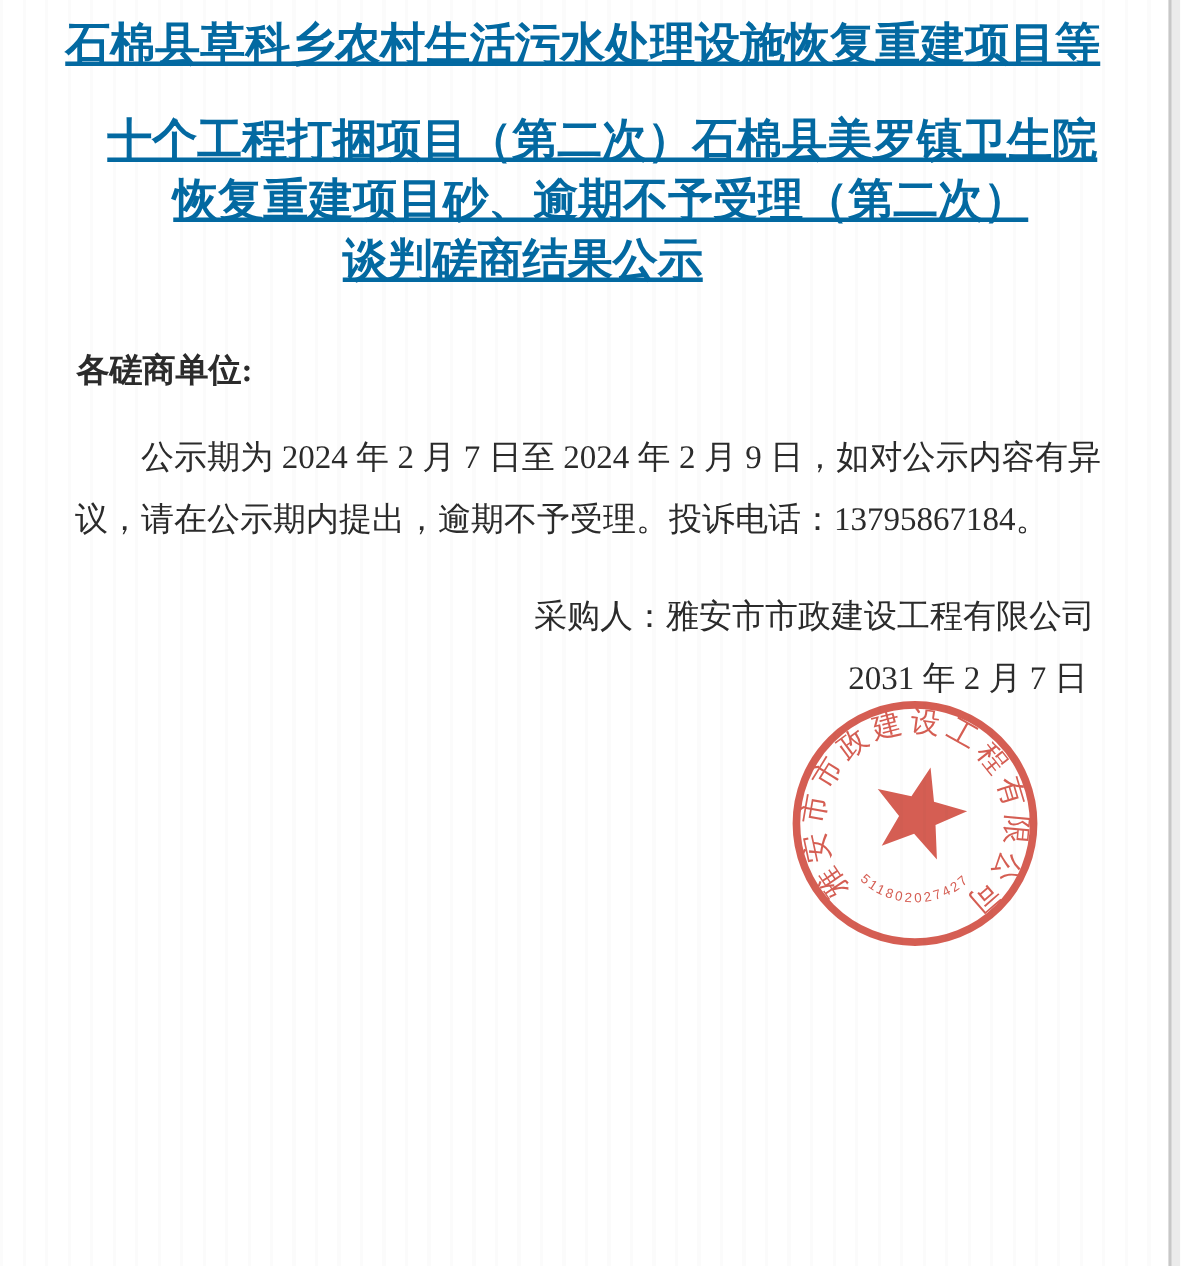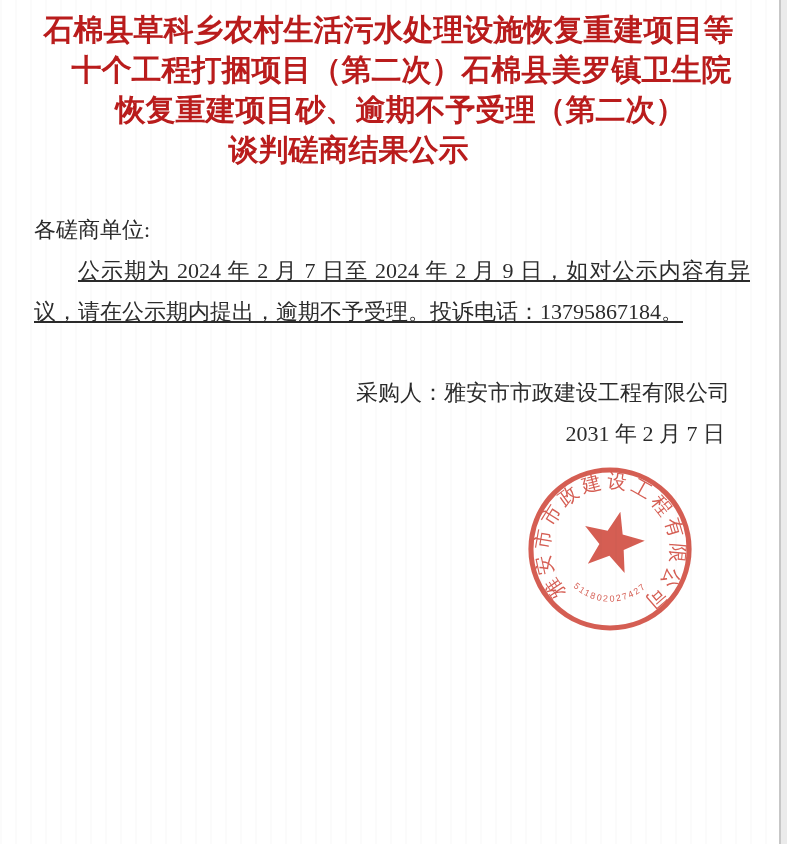--- a/index.html
+++ b/index.html
@@ -23,35 +23,36 @@
   .scan-edge{
     position:absolute;top:0;right:0;bottom:0;width:6px;
     background:#ebebeb;border-left:2px solid #c7c7c7;
   }
   .title{
     position:absolute;left:20px;right:30px;top:10px;
     text-align:center;
     font-family:"Liberation Sans","DejaVu Sans",sans-serif;
     font-weight:700;
     font-size:30px;line-height:40px;
-    color:#b91c1c;
+    color:#0369a1;
+    text-decoration:underline;
   }
   .title-line{white-space:nowrap;}
-  .title-line:nth-child(2){transform:translateX(13px);}
+  .title-line:nth-child(2){transform:translateX(13px);margin-top:24px;}
   .title-line:nth-child(3){transform:translateX(12px);}
   .title-line:nth-child(4){transform:translateX(-40px);}
   .doc-body{
     position:absolute;left:34px;right:37px;top:209px;
     font-size:22px;line-height:41px;
     color:#2b2b2b;
   }
-  .salutation{margin:0;}
+  .salutation{margin:17px;font-weight:bold;}
   .para{margin:6px 0 0 0;text-align:justify;}
-  .para.indent{margin:0;text-indent:2em;text-decoration:underline;}
-  .sig{margin-top:40px;text-align:right;padding-right:20px;}
+  .para.indent{margin:16px;text-indent:2em;}
+  .sig{margin-top:24px;text-align:right;padding-right:20px;}
   .sig-line{white-space:nowrap;}
   .sig-date{white-space:nowrap;padding-right:5px;}
   .seal{
     position:absolute;left:525px;top:464px;
     width:170px;height:170px;
     mix-blend-mode:multiply;
     opacity:0.88;
     pointer-events:none;
   }
   .seal-company-text{

